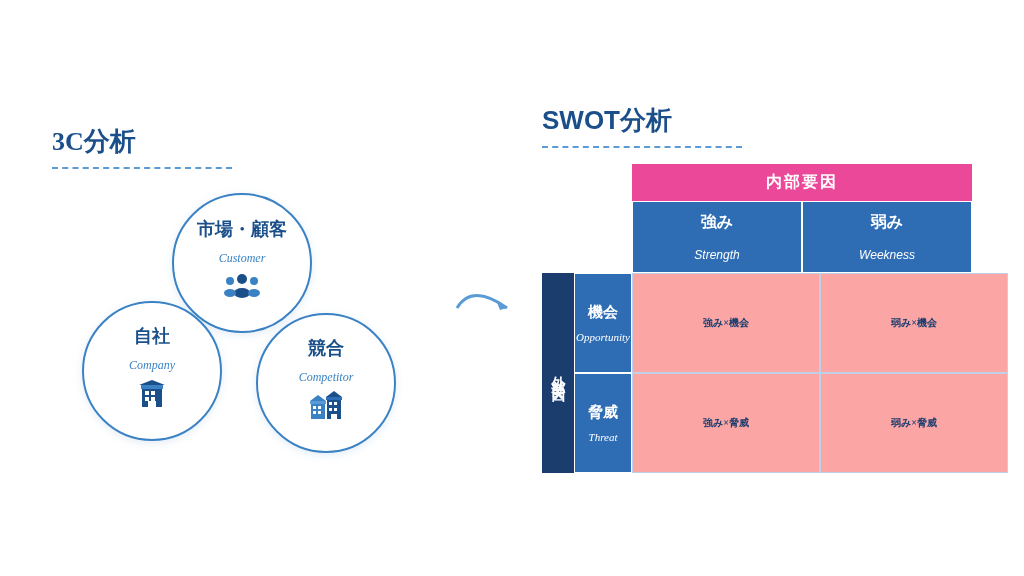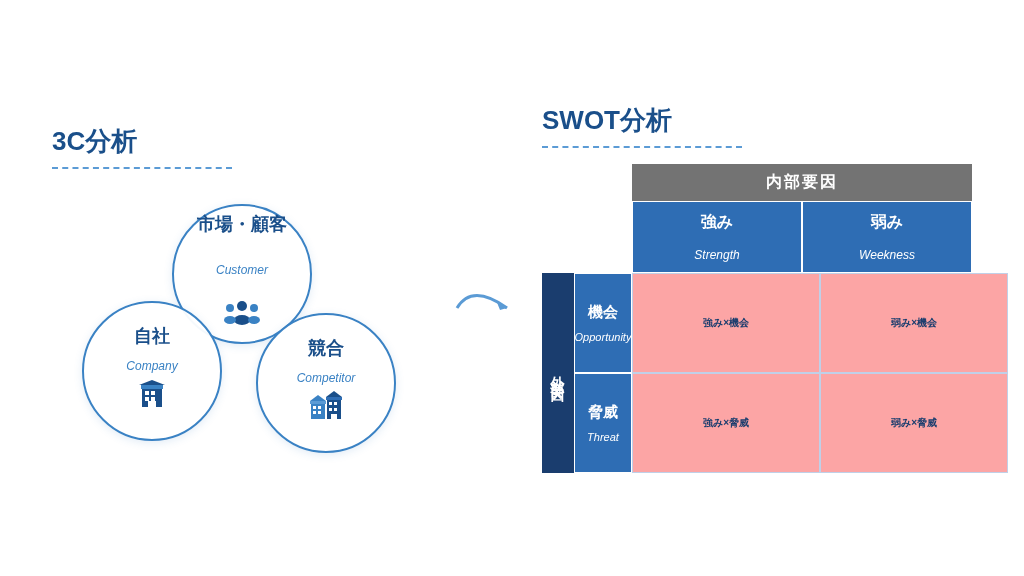--- a/index.html
+++ b/index.html
@@ -19,20 +19,21 @@
       justify-content: space-between;
       width: 960px;
       height: 520px;
       padding: 20px;
     }
 
     
     .left-section {
       width: 380px;
       flex-shrink: 0;
+      font-family: Liberation Serif, serif;
     }
     .section-title {
       font-size: 26px;
       font-weight: bold;
       color: #1a4f8a;
       margin-bottom: 8px;
     }
     .dashed-line {
       border: none;
       border-top: 2px dashed #5b9bd5;
@@ -52,24 +53,23 @@
       background: rgba(255,255,255,0.95);
       display: flex;
       flex-direction: column;
       align-items: center;
       justify-content: center;
       width: 140px;
       height: 140px;
       box-shadow: 0 2px 8px rgba(58,130,196,0.15);
     }
     .circle-top {
-      top: 11px;
+      top: 0;
       left: 50%;
       transform: translateX(-50%);
-      gap: 16px;
     }
     .circle-bottom-left {
       bottom: 12px;
       left: 0;
     }
     .circle-bottom-right {
       bottom: 0;
       right: 6px;
     }
     .circle-label {
@@ -108,21 +108,21 @@
     }
     .swot-matrix-wrapper {
       display: flex;
       flex-direction: column;
     }
     .swot-top-header {
       display: flex;
       margin-left: 90px;
     }
     .naibuyoin-header {
-      background: #737373;
+      background: #ec4899;
       color: white;
       font-size: 16px;
       font-weight: bold;
       text-align: center;
       padding: 8px 0;
       width: 340px;
       letter-spacing: 2px;
     }
     .swot-col-headers {
       display: flex;
@@ -141,20 +141,21 @@
       font-weight: bold;
     }
     .col-header-sub {
       font-size: 12px;
       font-style: italic;
       margin-top: 15px;
       font-weight: normal;
     }
     .swot-body {
       display: flex;
+      font-family: Liberation Serif, serif;
     }
     .gaibuyoin-col {
       display: flex;
       flex-direction: column;
       align-items: center;
     }
     .gaibuyoin-vertical {
       width: 32px;
       background: #1a3d6e;
       color: white;

